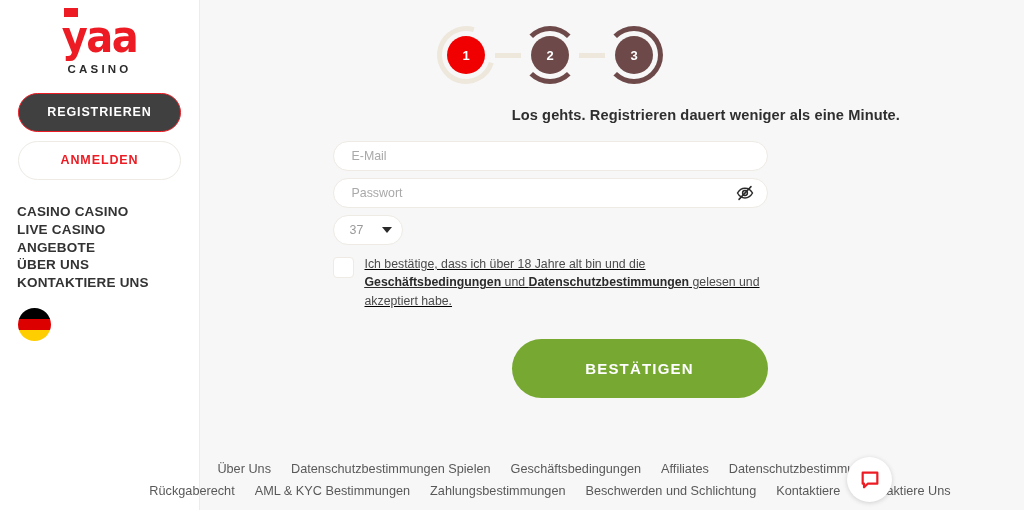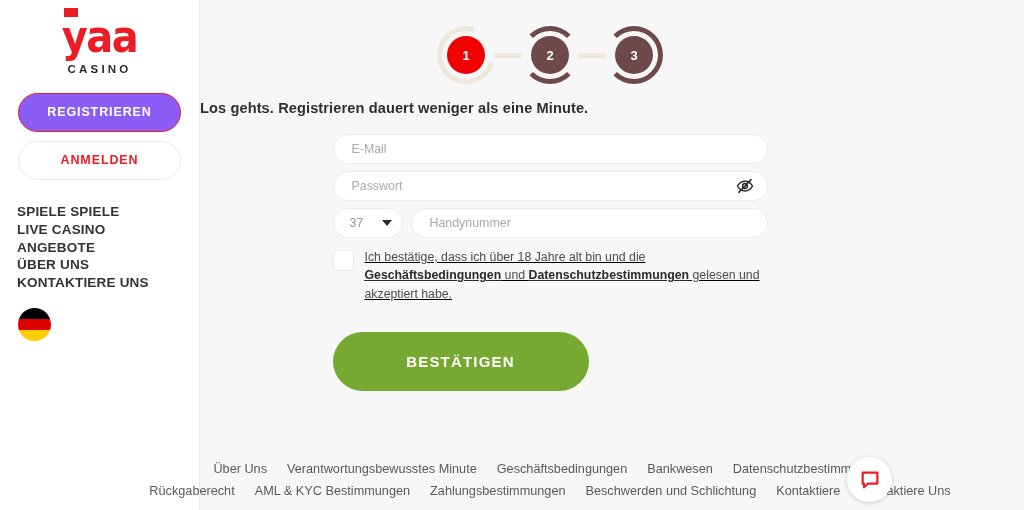--- a/index.html
+++ b/index.html
@@ -60,21 +60,21 @@
     height: 39px; line-height: 37px;
     border-radius: 22px;
     text-align: center;
     font-size: 12.5px;
     font-weight: 700;
     letter-spacing: 0.9px;
     cursor: pointer;
     font-family: "Liberation Sans", sans-serif;
   }
   .btn-register {
-    background: #8b5cf6; color: #ffffff; border: 1px solid #ed1c24;
+    background: #404040; color: #ffffff; border: 1px solid #ed1c24;
   }
   .btn-login {
     margin-top: 9px;
     background: #ffffff; color: #ed1c24; border: 1px solid #eeeae4;
   }
 
   .side-nav { margin-top: 23px; padding-left: 17px; }
   .side-nav-item {
     font-size: 13.5px;
     font-weight: 700;
@@ -146,22 +146,22 @@
     border-right-color: #6d4a49;
     border-left-color: transparent;
   }
   .step-link {
     width: 26px; height: 5px;
     background: #eee7dc;
   }
 
   
   .form-head {
-    text-align: left;
-    margin-top: 16px;
+    text-align: right;
+    margin-top: 23px;
     font-size: 14.6px;
     font-weight: 700;
     color: #2f2f2f;
     letter-spacing: 0.1px;
   }
 
   
   .form {
     width: 435px;
     margin: 18px auto 0 auto;
@@ -238,21 +238,21 @@
     max-width: 395px;
   }
   .terms-text a {
     color: #2b2b2b;
     font-weight: 700;
     text-decoration: underline;
     cursor: pointer;
   }
 
   
-  .submit-wrap { display: flex; justify-content: flex-start; margin-top: 29px; }
+  .submit-wrap { display: flex; justify-content: flex-end; margin-top: 29px; }
   .btn-submit {
     width: 256px; height: 59px;
     border: 0;
     border-radius: 30px;
     background: #76a832;
     color: #ffffff;
     font-size: 15px;
     font-weight: 700;
     letter-spacing: 1.2px;
     cursor: pointer;
@@ -307,21 +307,21 @@
       </div>
       <div class="logo-sub">CASINO</div>
     </div>
 
     <div class="side-btns">
       <div class="btn-pill btn-register">REGISTRIEREN</div>
       <div class="btn-pill btn-login">ANMELDEN</div>
     </div>
 
     <nav class="side-nav">
-      <div class="side-nav-item">SPIELE SPIELE</div>
+      <div class="side-nav-item">CASINO CASINO</div>
       <div class="side-nav-item">LIVE CASINO</div>
       <div class="side-nav-item">ANGEBOTE</div>
       <div class="side-nav-item">ÜBER UNS</div>
       <div class="side-nav-item">KONTAKTIERE UNS</div>
     </nav>
 
     <div class="flag">
       <i class="f1"></i>
       <i class="f2"></i>
       <i class="f3"></i>
@@ -364,43 +364,40 @@
             <line x1="4" y1="20.5" x2="20" y2="3.5"></line>
           </svg>
         </span>
       </div>
 
       <div class="phone-row">
         <div class="cc-select">
           <span class="cc-val">37</span>
           <span class="caret"></span>
         </div>
-        <div class="field phone-field">
-          <input type="text" placeholder="Handynummer" style="">
-        </div>
       </div>
 
       <div class="terms">
         <span class="checkbox"></span>
         <div class="terms-text">
           <span>Ich bestätige, dass ich über 18 Jahre alt bin und die </span><a>Geschäftsbedingungen</a><span> und </span><a>Datenschutzbestimmungen</a><span> gelesen und akzeptiert habe.</span>
         </div>
       </div>
 
       <div class="submit-wrap">
         <button class="btn-submit">BESTÄTIGEN</button>
       </div>
     </form>
 
     <div class="footer">
       <div class="footer-row">
         <a>Über Uns</a>
-        <a>Verantwortungsbewusstes Minute</a>
+        <a>Datenschutzbestimmungen Spielen</a>
         <a>Geschäftsbedingungen</a>
-        <a>Bankwesen</a>
+        <a>Affiliates</a>
         <a>Datenschutzbestimmungen</a>
       </div>
       <div class="footer-row">
         <a>Rückgaberecht</a>
         <a>AML &amp; KYC Bestimmungen</a>
         <a>Zahlungsbestimmungen</a>
         <a>Beschwerden und Schlichtung</a>
         <a>Kontaktiere</a>
         <a>Kontaktiere Uns</a>
       </div>

